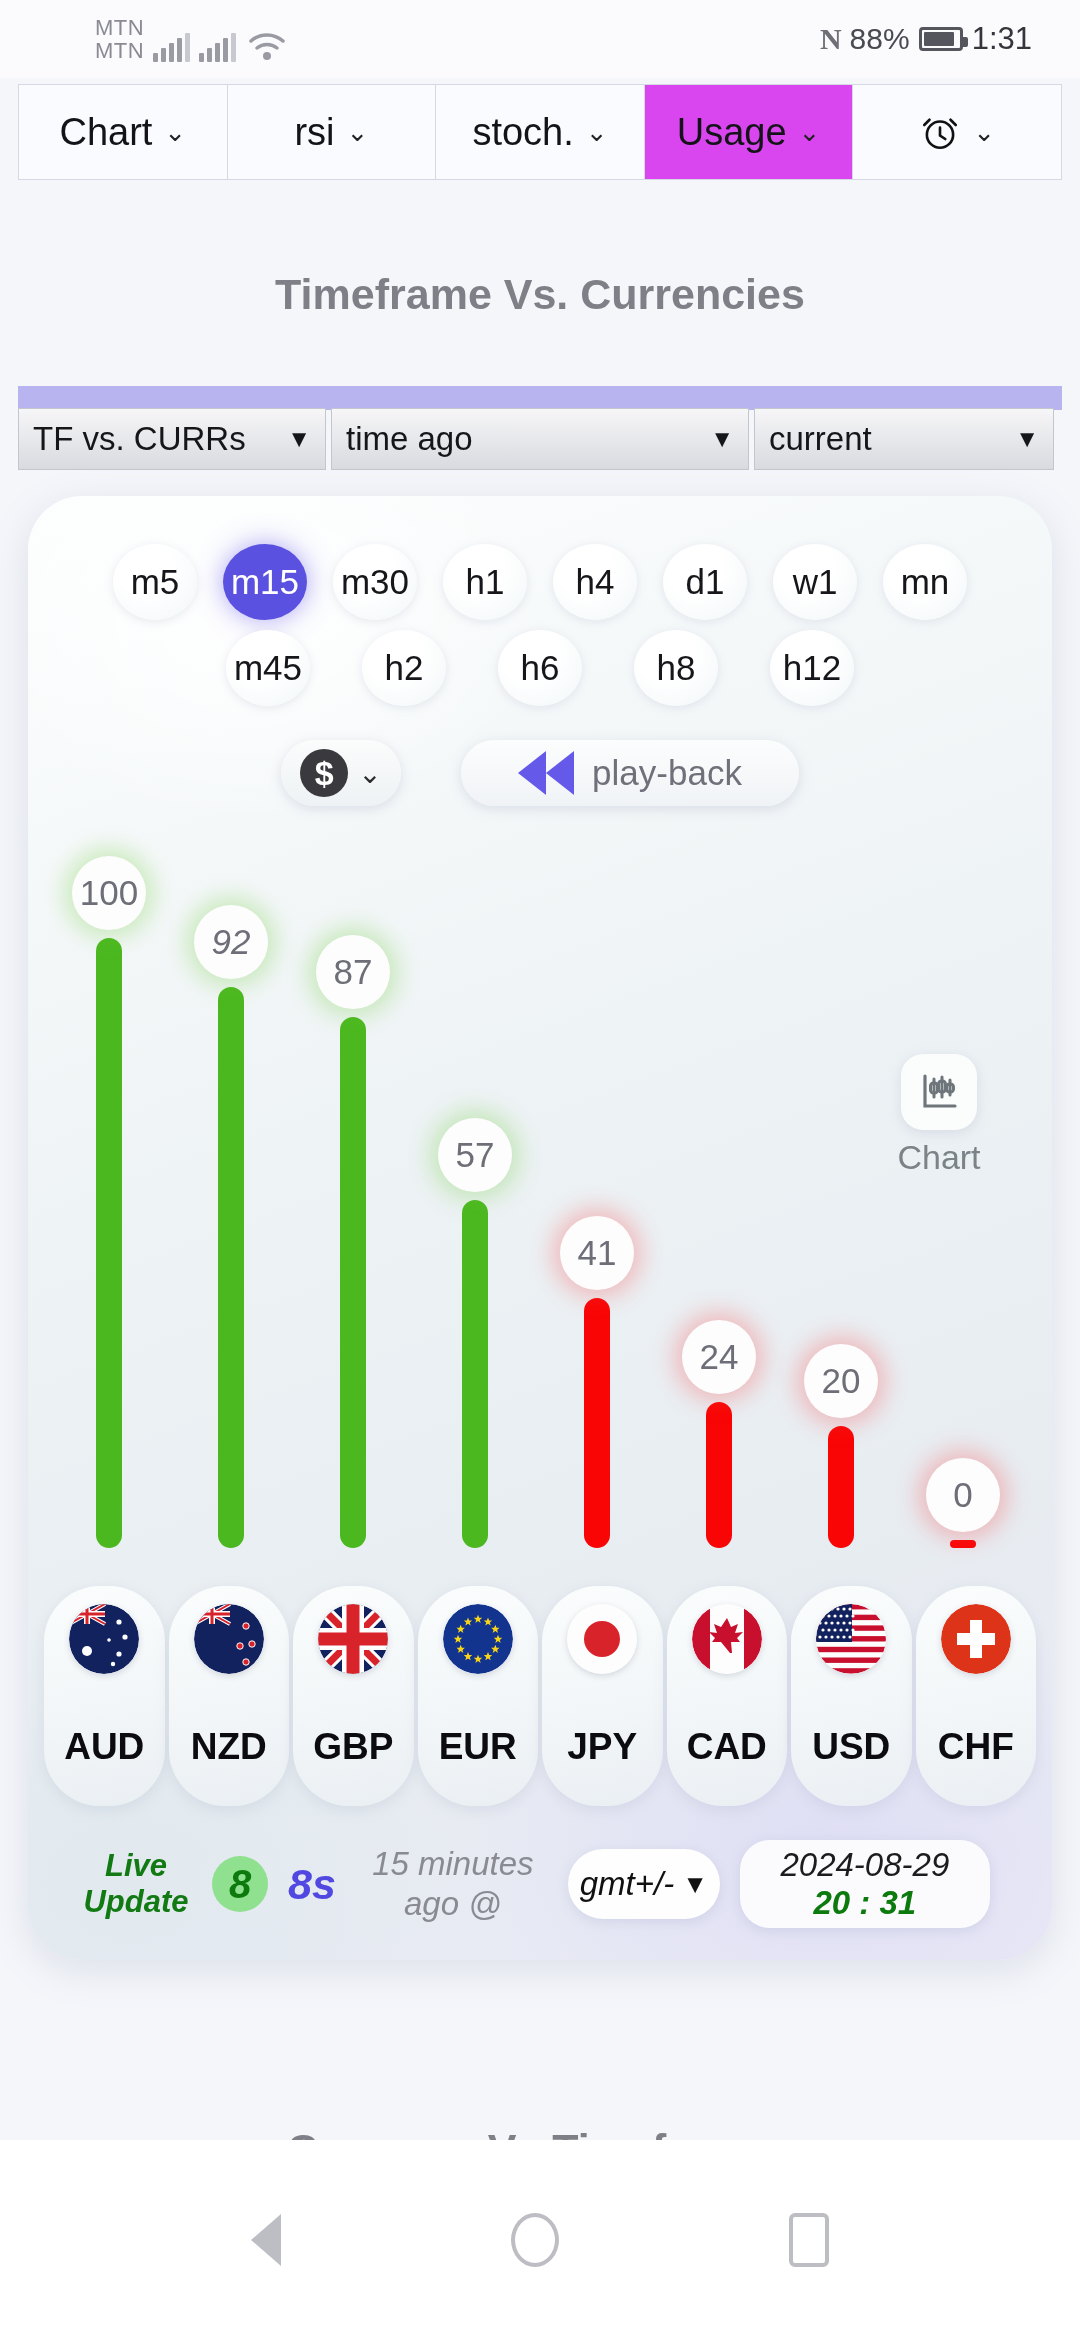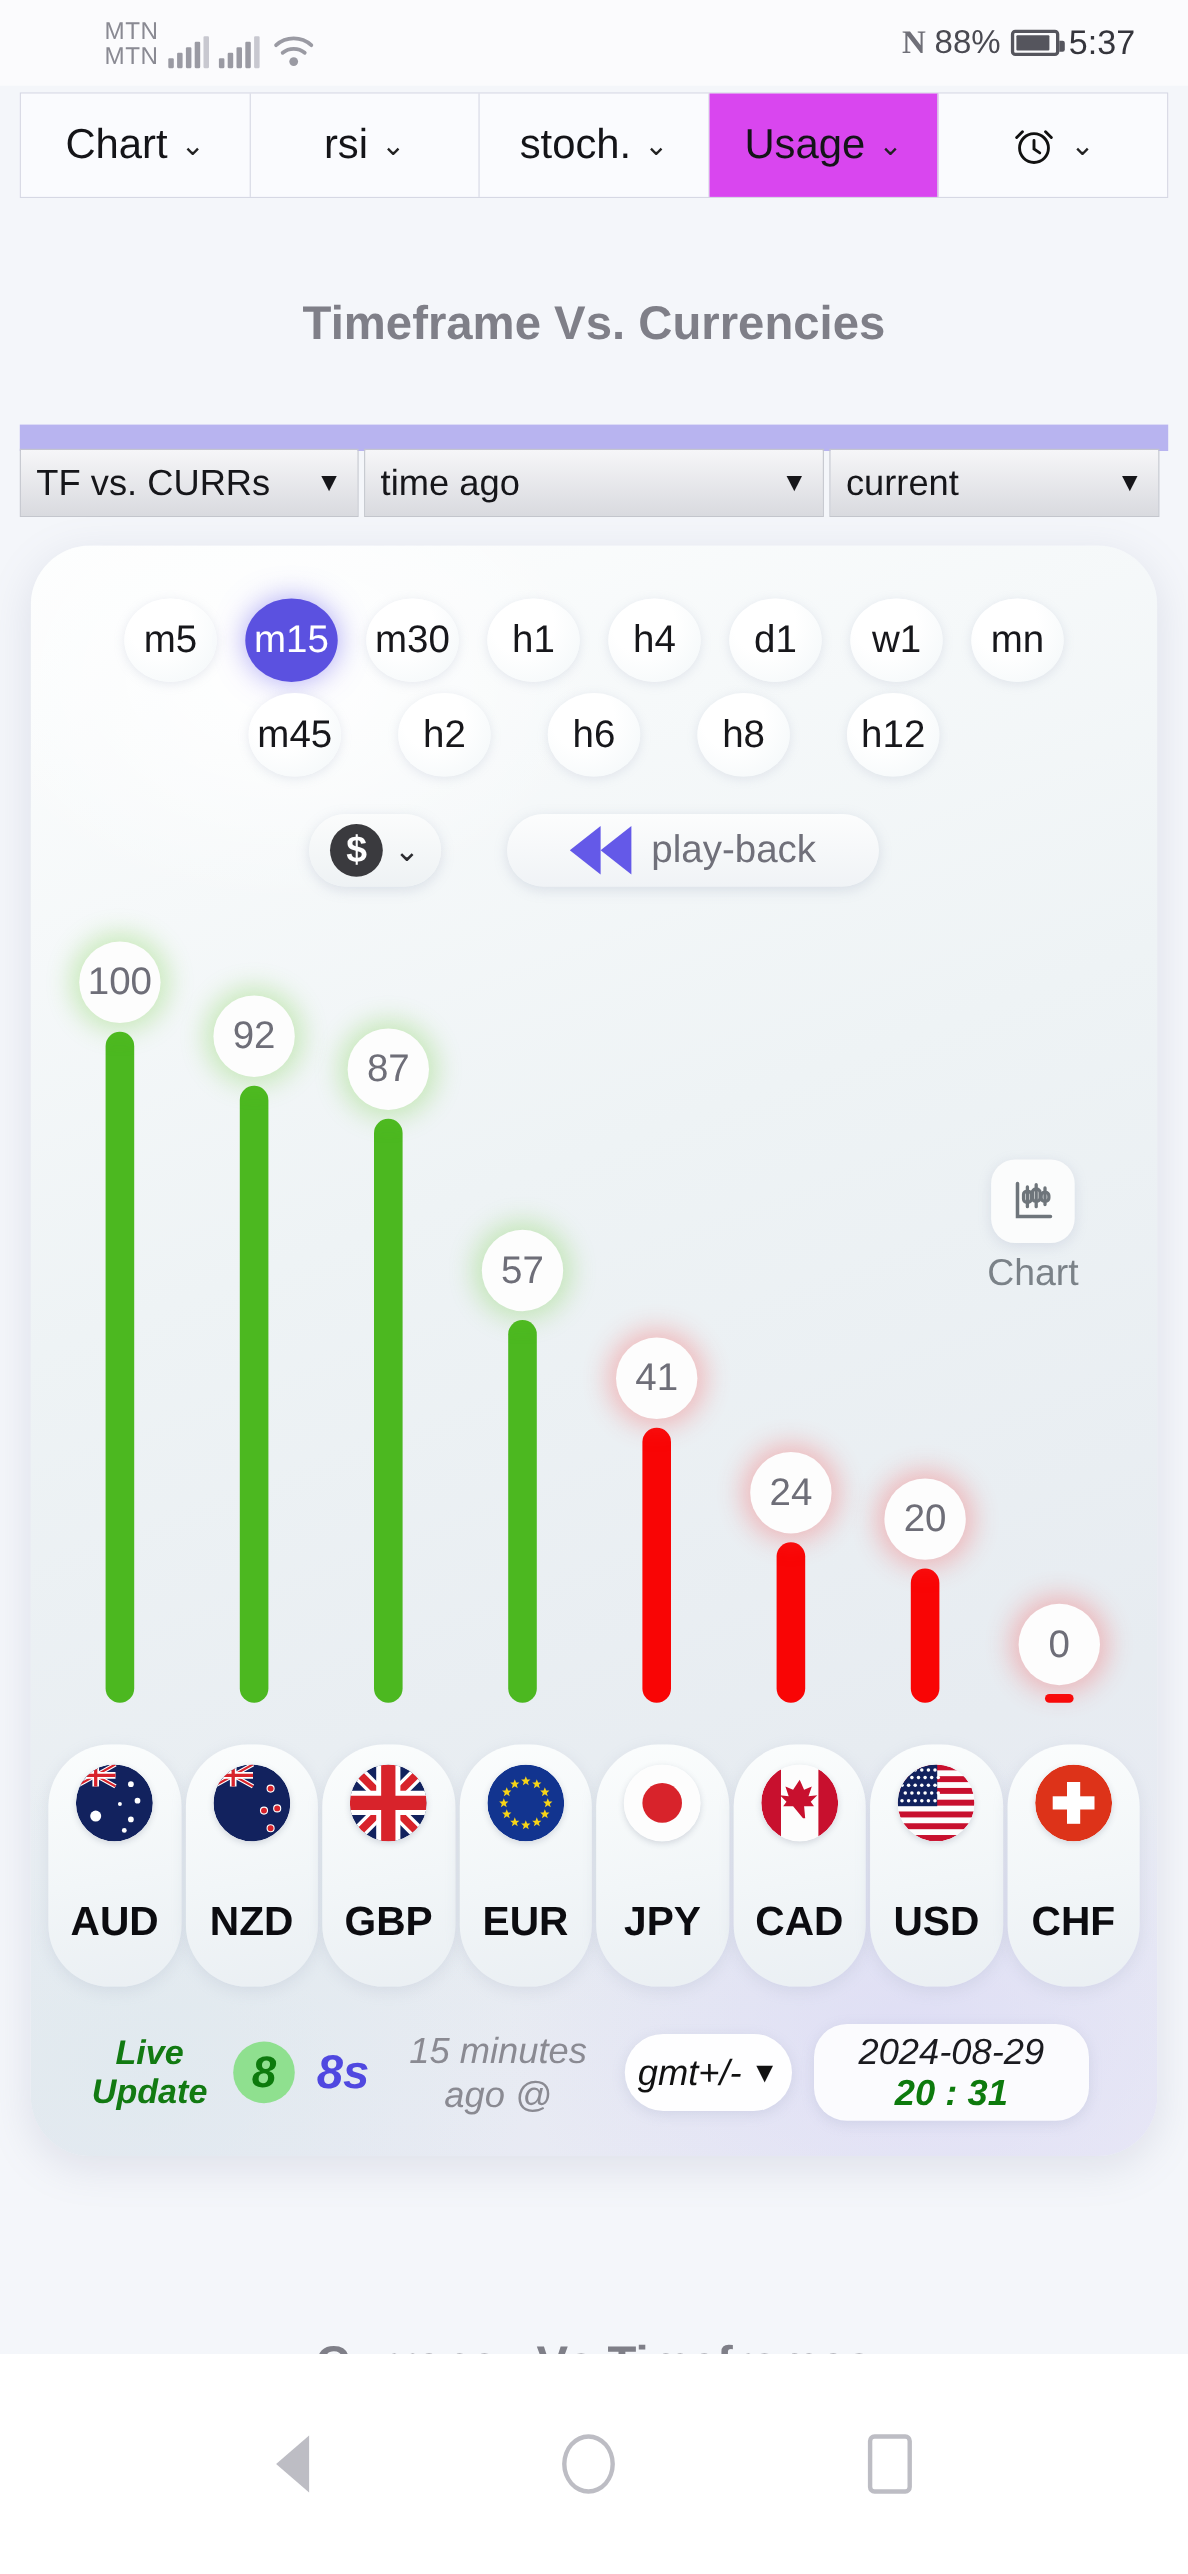--- a/index.html
+++ b/index.html
@@ -214,21 +214,21 @@
         <path d="M10 20a16 16 0 0 1 20 0" stroke="#9a9aa3" stroke-width="3.5" fill="none" stroke-linecap="round"></path>
         <circle cx="20" cy="28" r="4" fill="#9a9aa3"></circle>
       </svg>
     </div>
     <div class="sb-right">
       <span class="nfc">N</span>
       <span class="batt-pct">88%</span>
       <span class="batt">
           <b></b>
         </span>
-      <span class="clock">5:37</span>
+      <span class="clock">1:31</span>
     </div>
   </div>
 
   <div class="topmenu">
     <div class="tab">
       <span>Chart</span>
       <span class="chev">⌄</span>
     </div>
     <div class="tab">
       <span>rsi</span>
@@ -306,21 +306,21 @@
       </div>
     </div>
 
     <div class="chartarea" id="chartarea">
         <div class="bar-col" style="left: 20px; height: 740px; width: 122px;">
           <div class="bar up" style="height: 610px; bottom: 18px;"></div>
           <div class="badge g" style="bottom: 636px;">100</div>
         </div>
         <div class="bar-col" style="left: 142px; height: 740px; width: 122px;">
           <div class="bar up" style="height: 561px; bottom: 18px;"></div>
-          <div class="badge g" style="bottom: 587px;">92</div>
+          <div class="badge g" style="bottom: 587px; font-style: italic;">92</div>
         </div>
         <div class="bar-col" style="left: 264px; height: 740px; width: 122px;">
           <div class="bar up" style="height: 531px; bottom: 18px;"></div>
           <div class="badge g" style="bottom: 557px;">87</div>
         </div>
         <div class="bar-col" style="left: 386px; height: 740px; width: 122px;">
           <div class="bar up" style="height: 348px; bottom: 18px;"></div>
           <div class="badge g" style="bottom: 374px;">57</div>
         </div>
         <div class="bar-col" style="left: 508px; height: 740px; width: 122px;">

